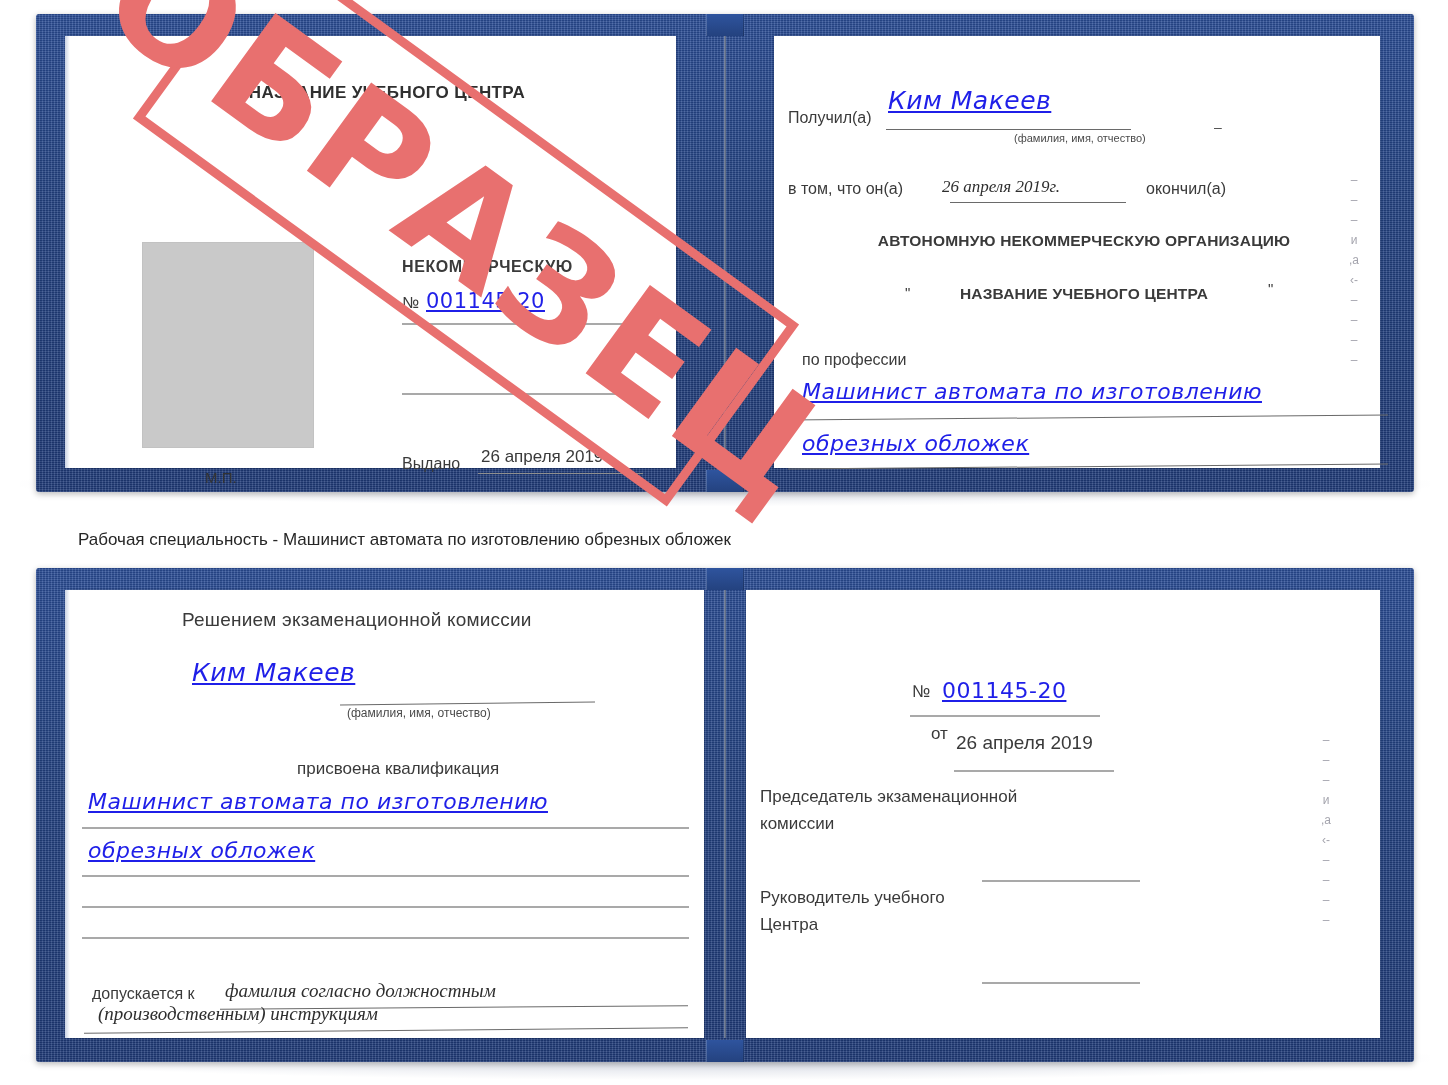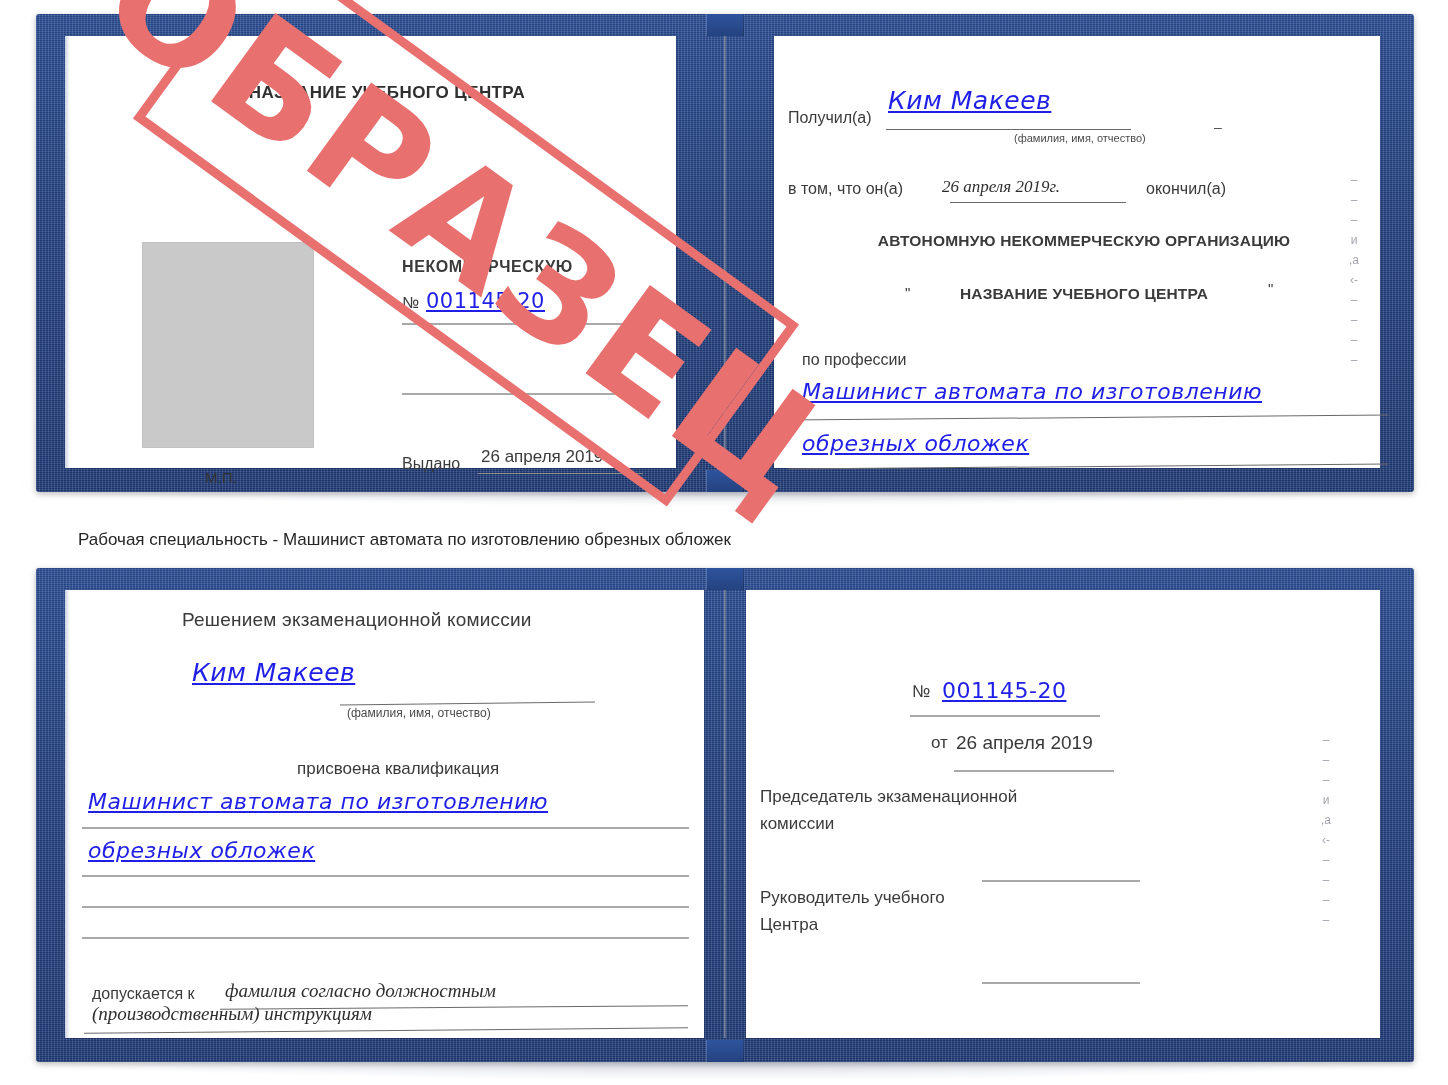--- a/index.html
+++ b/index.html
@@ -270,32 +270,32 @@
       <div class="hw" style="left:18px; top:248px; font-size:22px; font-style:italic;">обрезных обложек</div>
       <div class="rule thick" style="left:12px; top:285px; width:607px;"></div>
 
       <div class="rule thick" style="left:12px; top:316px; width:607px;"></div>
       <div class="rule thick" style="left:12px; top:347px; width:607px;"></div>
 
       <div class="t" style="left:22px; top:395px; font-size:16px; color:#3a3a3a;">допускается к</div>
       <div class="it" style="left:155px; top:390px; font-size:19px;">фамилия согласно должностным</div>
       <div class="rule dark" style="left:150px; top:417px; width:468px; transform:rotate(-0.4deg);"></div>
 
-      <div class="it" style="left:22px; top:413px; font-size:19px;">(производственным) инструкциям</div>
+      <div class="it" style="left:28px; top:413px; font-size:19px;">(производственным) инструкциям</div>
       <div class="rule dark" style="left:14px; top:440px; width:604px; transform:rotate(-0.5deg);"></div>
     </div>
 
     <div class="pane pane-right">
 
 
       <div class="t" style="left:166px; top:93px; font-size:17px; color:#3a3a3a;">№</div>
       <div class="hw" style="left:196px; top:88px; font-size:22px;">001145-20</div>
       <div class="rule thick" style="left:164px; top:125px; width:190px;"></div>
 
-      <div class="t" style="left:185px; top:144px; font-size:17px; color:#3a3a3a;">от</div>
+      <div class="t" style="left:185px; top:135px; font-size:17px; color:#3a3a3a;">от</div>
       <div class="t" style="left:210px; top:143px; font-size:19px; color:#3a3a3a;">26 апреля 2019</div>
       <div class="rule thick" style="left:208px; top:180px; width:160px;"></div>
 
       <div class="t" style="left:14px; top:198px; font-size:17px; color:#3a3a3a;">Председатель экзаменационной</div>
       <div class="t" style="left:14px; top:225px; font-size:17px; color:#3a3a3a;">комиссии</div>
       <div class="rule thick" style="left:236px; top:290px; width:158px;"></div>
 
       <div class="t" style="left:14px; top:299px; font-size:17px; color:#3a3a3a;">Руководитель учебного</div>
       <div class="t" style="left:14px; top:326px; font-size:17px; color:#3a3a3a;">Центра</div>
       <div class="rule thick" style="left:236px; top:392px; width:158px;"></div>

